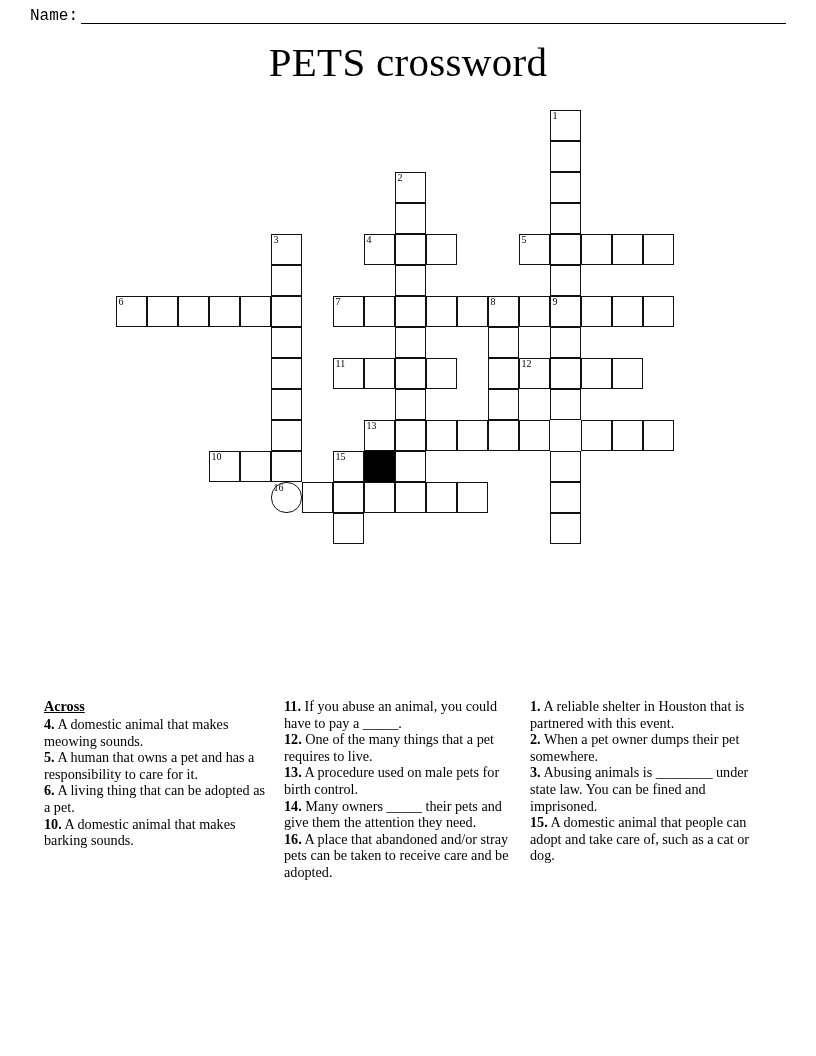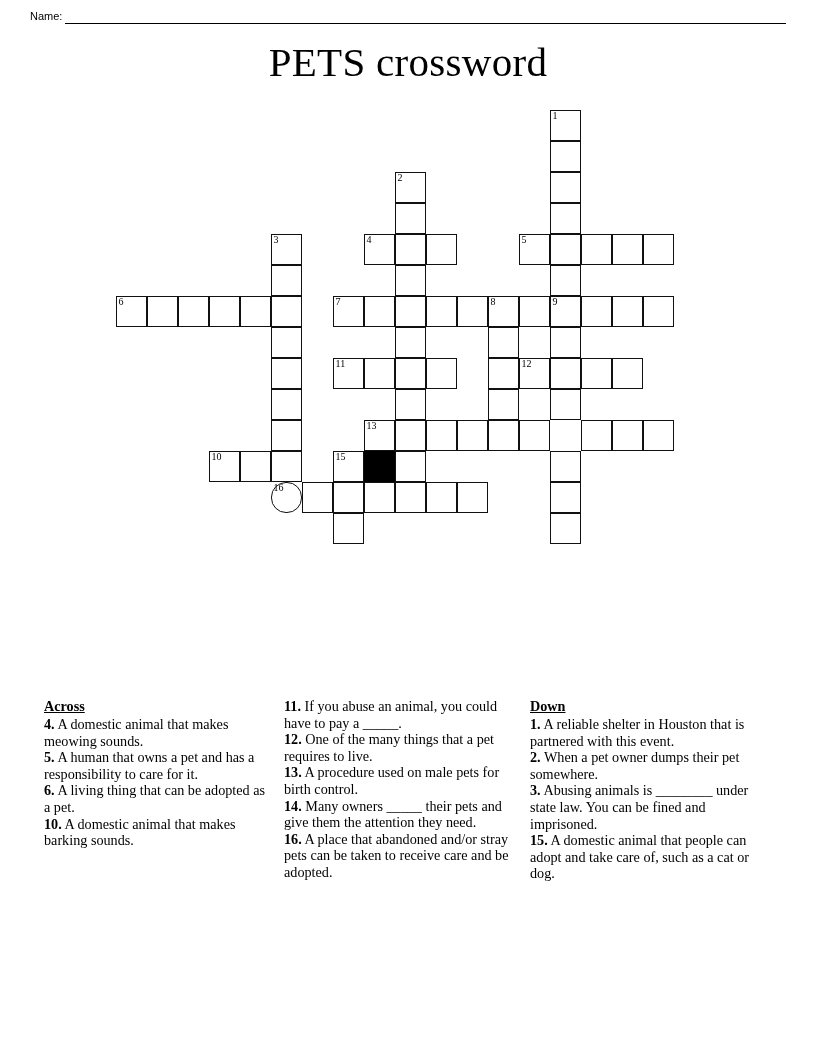--- a/index.html
+++ b/index.html
@@ -21,22 +21,22 @@
   .name-row {
     position: absolute;
     left: 30px;
     top: 0px;
     width: 756px;
     height: 24px;
     display: flex;
     align-items: flex-end;
   }
   .name-label {
-    font-family: Liberation Sans, sans-serif;
-    font-size: 11px;
+    font-family: Liberation Mono, monospace;
+    font-size: 16px;
     line-height: 16px;
     white-space: nowrap;
     padding-right: 3px;
   }
   .name-rule {
     flex: 1 1 auto;
     border-bottom: 1px solid #000;
     height: 13px;
   }
 
@@ -260,21 +260,20 @@
     <div id="across-col2">
         <p class="clue"><span class="cnum">11.</span><span> If you abuse an animal, you could have to pay a _____.</span></p>
         <p class="clue"><span class="cnum">12.</span><span> One of the many things that a pet requires to live.</span></p>
         <p class="clue"><span class="cnum">13.</span><span> A procedure used on male pets for birth control.</span></p>
         <p class="clue"><span class="cnum">14.</span><span> Many owners _____ their pets and give them the attention they need.</span></p>
         <p class="clue"><span class="cnum">16.</span><span> A place that abandoned and/or stray pets can be taken to receive care and be adopted.</span></p>
       </div>
   </div>
 
   <div class="clue-col c3">
-    <div class="clue-head">Down</div>
     <div id="down-col">
         <p class="clue"><span class="cnum">1.</span><span> A reliable shelter in Houston that is partnered with this event.</span></p>
         <p class="clue"><span class="cnum">2.</span><span> When a pet owner dumps their pet somewhere.</span></p>
         <p class="clue"><span class="cnum">3.</span><span> Abusing animals is ________ under state law. You can be fined and imprisoned.</span></p>
         <p class="clue"><span class="cnum">15.</span><span> A domestic animal that people can adopt and take care of, such as a cat or dog.</span></p>
       </div>
   </div>
 
 </div>
 

